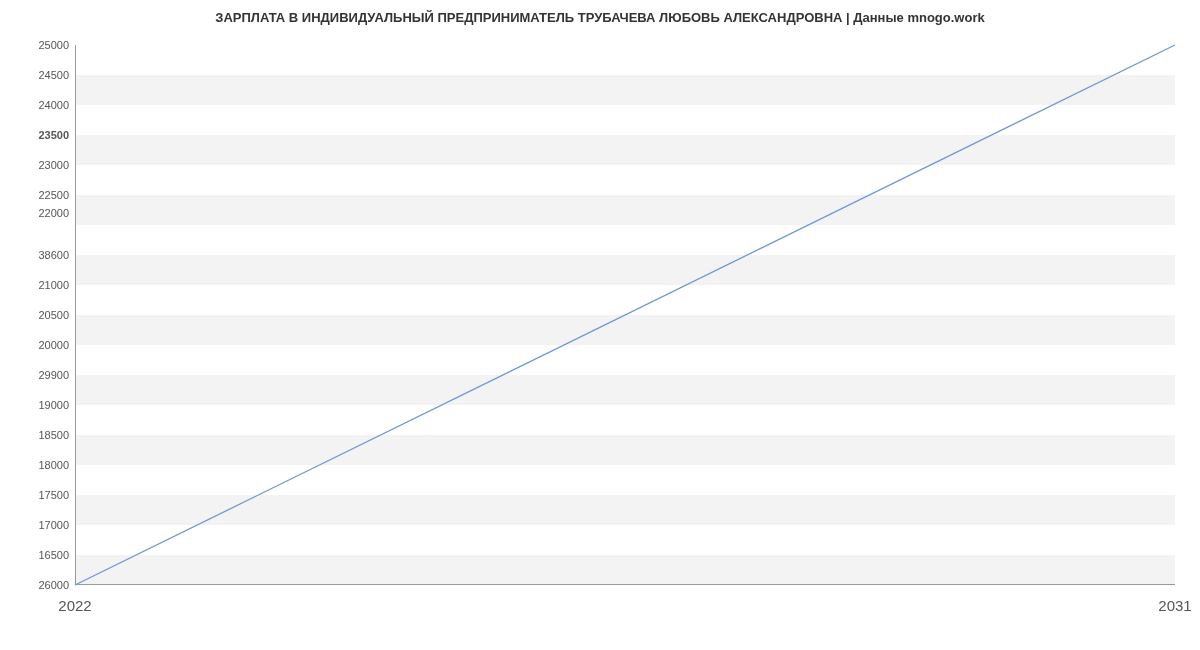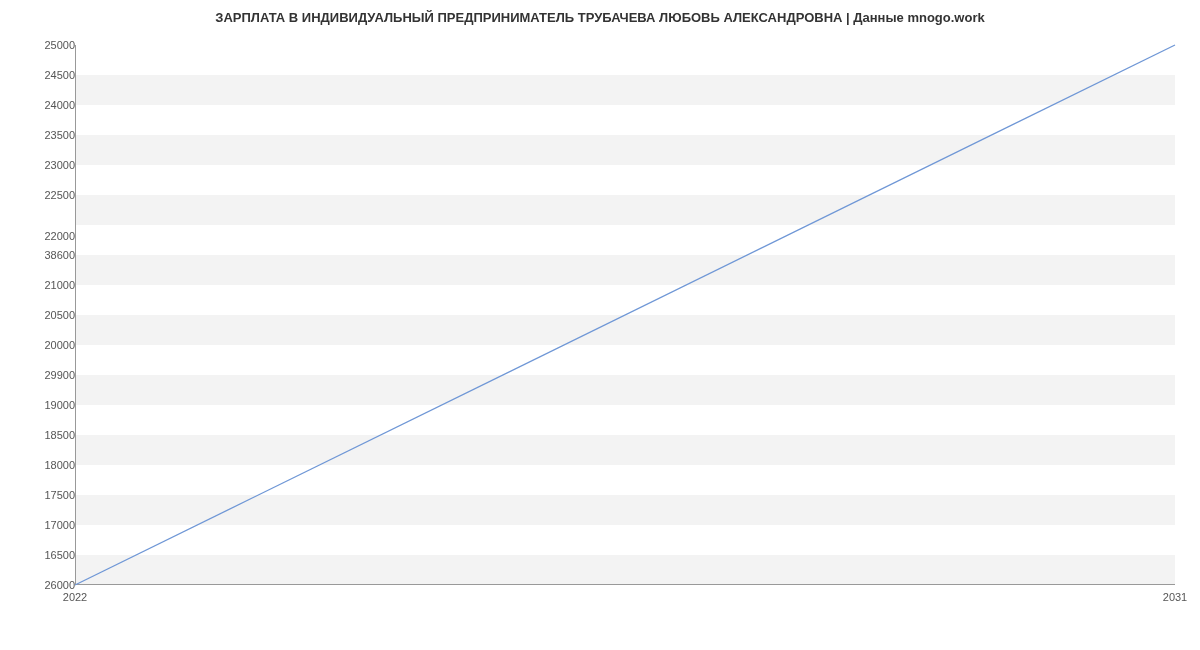--- a/index.html
+++ b/index.html
@@ -51,31 +51,32 @@
     position: absolute;
     left: 0;
     bottom: 0;
     width: 100%;
     height: 0;
     border-top: 1px solid #999;
   }
   .ytick-label {
     position: absolute;
     right: 100%;
+    margin-right: 6px;
     transform: translateY(-50%);
     font-size: 11px;
     color: #555;
     white-space: nowrap;
   }
   .xtick-label {
     position: absolute;
     top: 100%;
-    margin-top: 6px;
+    margin-top: 12px;
     transform: translateX(-50%);
-    font-size: 11px;
+    font-size: 15px;
     color: #555;
     white-space: nowrap;
   }
   svg.line-layer {
     position: absolute;
     left: 0;
     top: 0;
     width: 100%;
     height: 100%;
     overflow: visible;
@@ -111,23 +112,23 @@
       <div class="ytick-label" style="top: 480px;">17000</div>
       <div class="ytick-label" style="top: 450px;">17500</div>
       <div class="ytick-label" style="top: 420px;">18000</div>
       <div class="ytick-label" style="top: 390px;">18500</div>
       <div class="ytick-label" style="top: 360px;">19000</div>
       <div class="ytick-label" style="top: 330px;">29900</div>
       <div class="ytick-label" style="top: 300px;">20000</div>
       <div class="ytick-label" style="top: 270px;">20500</div>
       <div class="ytick-label" style="top: 240px;">21000</div>
       <div class="ytick-label" style="top: 210px;">38600</div>
-      <div class="ytick-label" style="top: 191px;">22000</div>
+      <div class="ytick-label" style="top: 168px;">22000</div>
       <div class="ytick-label" style="top: 150px;">22500</div>
       <div class="ytick-label" style="top: 120px;">23000</div>
-      <div class="ytick-label" style="top: 90px;">23500</div>
+      <div class="ytick-label" style="top: 90px; font-weight: bold;">23500</div>
       <div class="ytick-label" style="top: 60px;">24000</div>
       <div class="ytick-label" style="top: 30px;">24500</div>
       <div class="ytick-label" style="top: 0px;">25000</div>
       <div class="xtick-label" style="left: 0px;">2022</div>
       <div class="xtick-label" style="left: 1100px;">2031</div>
     </div>
 </div>
 
 </body></html>

